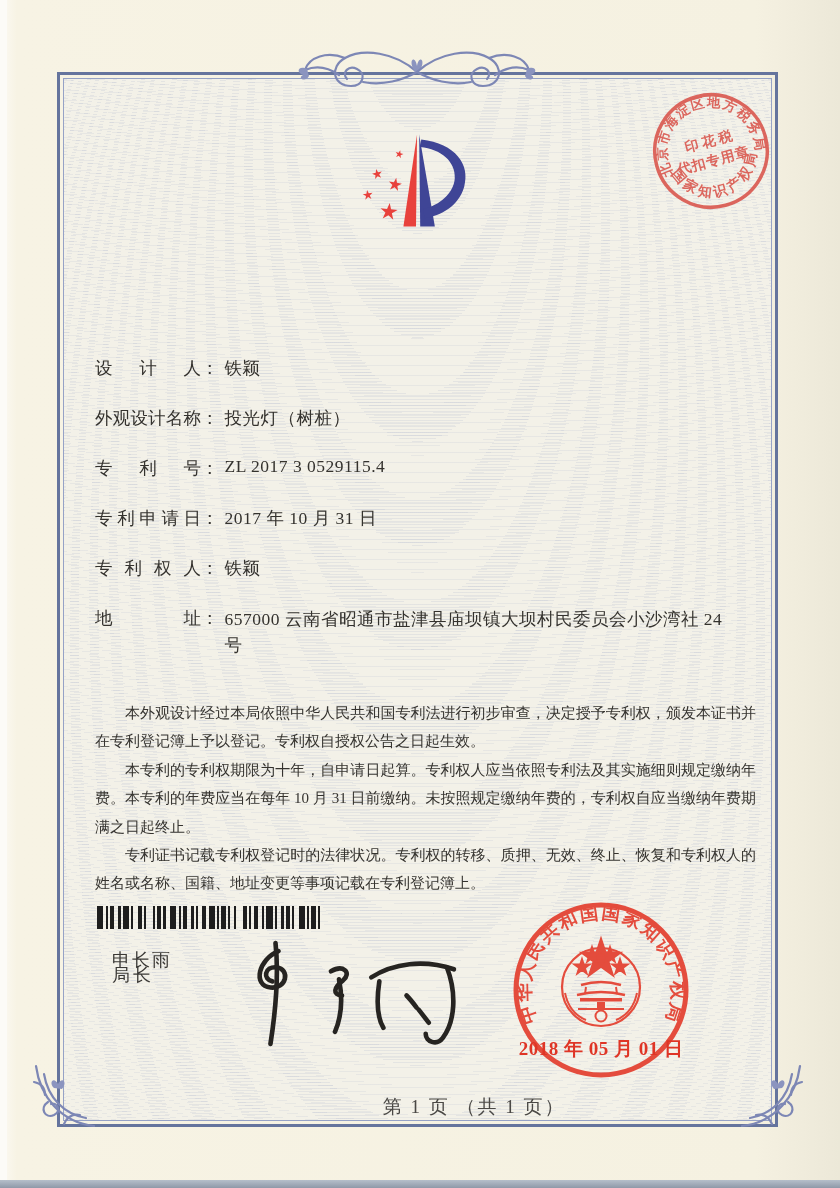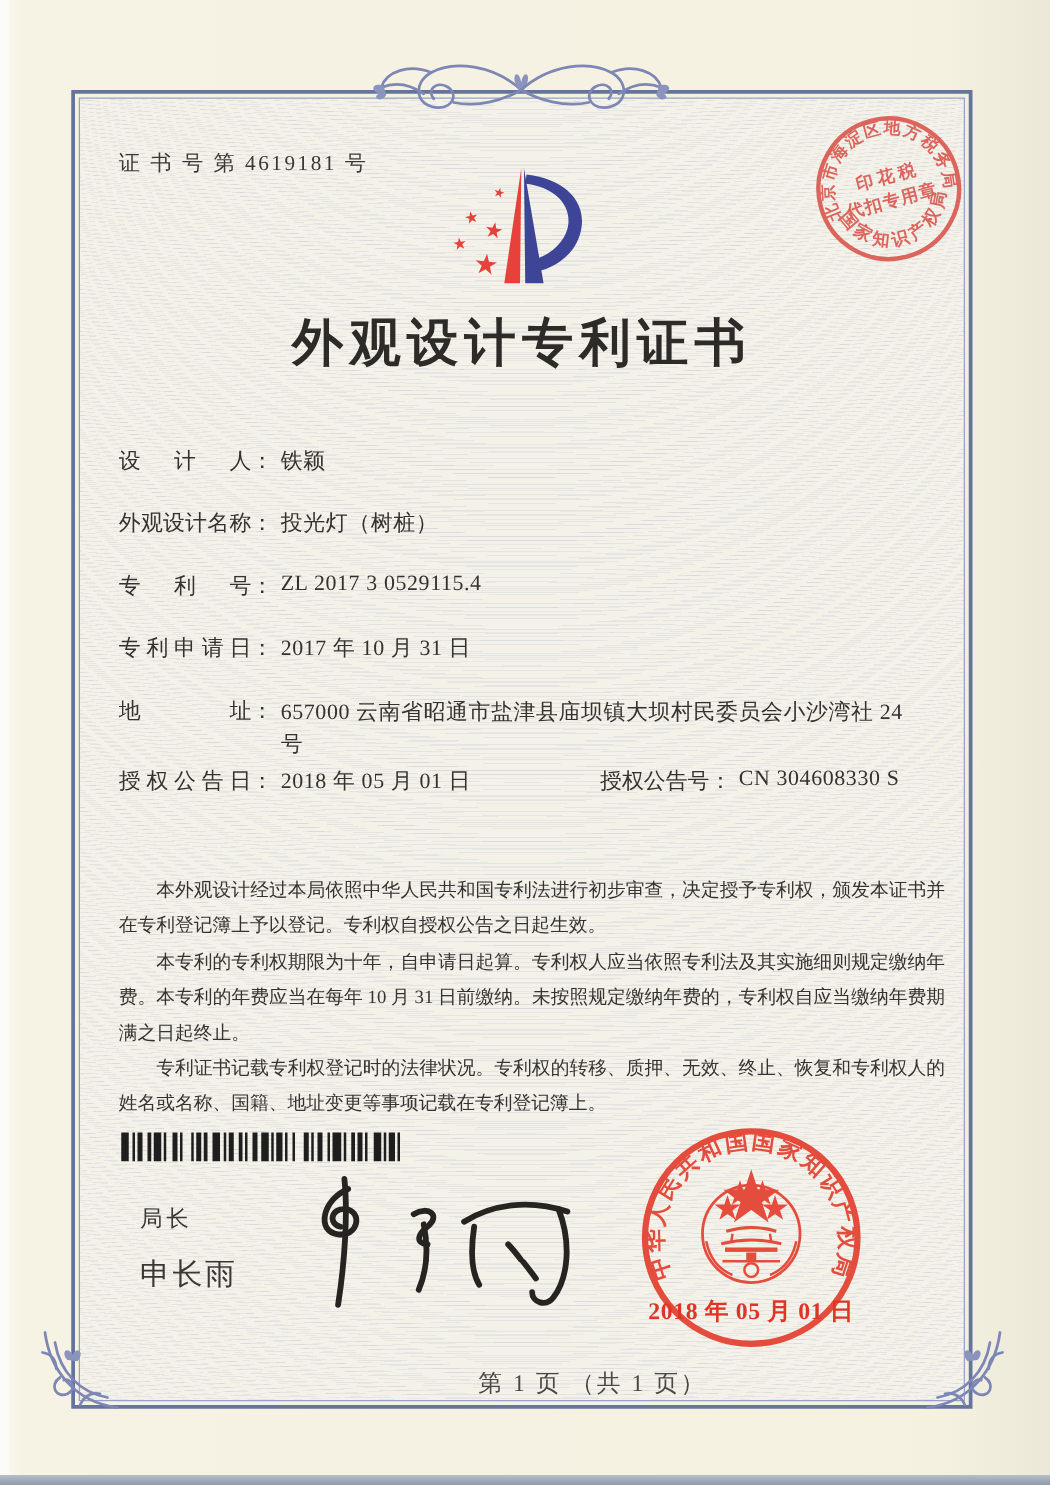--- a/index.html
+++ b/index.html
@@ -46,21 +46,21 @@
   .grant-right{position:absolute;left:385px;top:0;}
   
   .paras{position:absolute;left:95px;top:699px;width:661px;font-size:15px;line-height:28.4px;text-align:justify;color:#35332f;}
   .paras p{margin:0;text-indent:2em;}
   
   .barcode{position:absolute;left:97px;top:906px;width:228px;height:23px;font-size:0;white-space:nowrap;}
   .barcode i{display:inline-block;height:100%;background:#1e1e1e;}
   .barcode i.g{background:transparent;}
   
   .director-title{position:absolute;left:112px;top:963px;font-size:18px;letter-spacing:3px;color:#3a3835;}
-  .director-name{position:absolute;left:112px;top:1003px;font-size:24px;letter-spacing:2px;color:#3a3835;}
+  .director-name{position:absolute;left:112px;top:948px;font-size:18px;letter-spacing:2px;color:#3a3835;}
   .signature{position:absolute;left:212px;top:936px;width:252px;height:118px;}
   .signature path{fill:none;stroke:#262421;stroke-width:4.6;stroke-linecap:round;stroke-linejoin:round;}
   
   .office-seal{position:absolute;left:508px;top:897px;width:186px;height:186px;opacity:.95;}
   .seal-date{position:absolute;left:505px;top:1036px;width:192px;text-align:center;
     font-size:19px;font-weight:700;color:#df3526;letter-spacing:.5px;}
   
   .footer{position:absolute;left:57px;width:834px;top:1094px;text-align:center;font-size:19px;letter-spacing:2px;color:#4a4845;}
   svg text{font-family:"Liberation Serif","DejaVu Serif",serif;}
 </style>
@@ -101,21 +101,20 @@
     <g transform="translate(80,0) scale(-1,1)">
       <path d="M12,4 C16,34 36,60 70,64"></path>
       <path d="M20,12 C24,36 40,52 62,56"></path>
       <path d="M24,40 c-9,6 -3,17 6,13 c8,-4 3,-13 -3,-11"></path>
       <path d="M10,20 q11,2 11,13"></path>
       <path d="M40,62 q5,-11 16,-9"></path>
       <path class="leaf" d="M30,26 C24,20 30,14 34,22 C38,14 44,20 38,27 Z"></path>
     </g>
   </svg>
 
-  <div class="cert-no">证 书 号 第 4619181 号</div>
 
   <svg class="logo" viewBox="0 0 110 105">
     <defs>
       <path id="st" d="M0,-1 L0.225,-0.31 0.951,-0.31 0.363,0.118 0.588,0.809 0,0.382 -0.588,0.809 -0.363,0.118 -0.951,-0.31 -0.225,-0.31 Z"></path>
     </defs>
     <polygon points="56,8 43,96 55,96" fill="#e8413c"></polygon>
     <polygon points="58,8 59,96 73,96" fill="#3f4596"></polygon>
     <path d="M60,13 C93,17 107,37 101,58 C96,76 79,86 63,88 L62,79 C77,76 91,64 92,50 C93,34 79,22 59,20 Z" fill="#3f4596"></path>
     <use href="#st" transform="translate(39,27) scale(4) rotate(14)" fill="#e8413c"></use>
     <use href="#st" transform="translate(18,46) scale(5) rotate(-12)" fill="#e8413c"></use>
@@ -135,43 +134,39 @@
         <textPath href="#taxTop" startOffset="50%" text-anchor="middle">北京市海淀区地方税务局</textPath>
       </text>
       <text x="63" y="58" text-anchor="middle" font-size="13.5" font-weight="bold">印 花 税</text>
       <text x="63" y="77" text-anchor="middle" font-size="13.5" font-weight="bold" style="letter-spacing:1px">代扣专用章</text>
       <text font-size="13.5" font-weight="bold" style="letter-spacing:3px">
         <textPath href="#taxBottom" startOffset="50%" text-anchor="middle">国家知识产权局</textPath>
       </text>
     </g>
   </svg>
 
-  <div class="title">外观设计专利证书</div>
 
   <div class="fields">
     <div class="frow">
       <span class="flabel">设计人</span><span class="fcolon">：</span><span class="fvalue">铁颖</span>
     </div>
     <div class="frow">
       <span class="flabel">外观设计名称</span><span class="fcolon">：</span><span class="fvalue">投光灯（树桩）</span>
     </div>
     <div class="frow">
       <span class="flabel">专利号</span><span class="fcolon">：</span><span class="fvalue">ZL 2017 3 0529115.4</span>
     </div>
     <div class="frow">
       <span class="flabel">专利申请日</span><span class="fcolon">：</span><span class="fvalue">2017 年 10 月 31 日</span>
+    </div>
+    <div class="frow">
+      <span class="flabel">专利权人</span><span class="fcolon">：</span><span class="fvalue">铁颖</span>
     </div>
     <div class="frow frow-addr">
       <span class="flabel">地址</span><span class="fcolon">：</span><span class="fvalue">657000  云南省昭通市盐津县庙坝镇大坝村民委员会小沙湾社 24 号</span>
-    </div>
-    <div class="frow">
-      <span class="flabel">授权公告日</span><span class="fcolon">：</span><span class="fvalue">2018 年 05 月 01 日</span>
-      <span class="grant-right">
-        <span>授权公告号</span><span>：</span><span class="fvalue">CN 304608330 S</span>
-      </span>
     </div>
   </div>
 
   <div class="paras">
     <p>本外观设计经过本局依照中华人民共和国专利法进行初步审查，决定授予专利权，颁发本证书并在专利登记簿上予以登记。专利权自授权公告之日起生效。</p>
     <p>本专利的专利权期限为十年，自申请日起算。专利权人应当依照专利法及其实施细则规定缴纳年费。本专利的年费应当在每年 10 月 31 日前缴纳。未按照规定缴纳年费的，专利权自应当缴纳年费期满之日起终止。</p>
     <p>专利证书记载专利权登记时的法律状况。专利权的转移、质押、无效、终止、恢复和专利权人的姓名或名称、国籍、地址变更等事项记载在专利登记簿上。</p>
   </div>
 
   <div class="barcode"><i class="" style="width:6.452830188679245px"></i><i class="g" style="width:2.150943396226415px"></i><i class="" style="width:2.150943396226415px"></i><i class="g" style="width:2.150943396226415px"></i><i class="" style="width:4.30188679245283px"></i><i class="g" style="width:4.30188679245283px"></i><i class="" style="width:2.150943396226415px"></i><i class="g" style="width:2.150943396226415px"></i><i class="" style="width:6.452830188679245px"></i><i class="g" style="width:2.150943396226415px"></i><i class="" style="width:2.150943396226415px"></i><i class="g" style="width:4.30188679245283px"></i><i class="" style="width:4.30188679245283px"></i><i class="g" style="width:2.150943396226415px"></i><i class="" style="width:2.150943396226415px"></i><i class="g" style="width:6.452830188679245px"></i><i class="" style="width:2.150943396226415px"></i><i class="g" style="width:2.150943396226415px"></i><i class="" style="width:4.30188679245283px"></i><i class="g" style="width:2.150943396226415px"></i><i class="" style="width:2.150943396226415px"></i><i class="g" style="width:4.30188679245283px"></i><i class="" style="width:6.452830188679245px"></i><i class="g" style="width:2.150943396226415px"></i><i class="" style="width:2.150943396226415px"></i><i class="g" style="width:2.150943396226415px"></i><i class="" style="width:4.30188679245283px"></i><i class="g" style="width:4.30188679245283px"></i><i class="" style="width:2.150943396226415px"></i><i class="g" style="width:2.150943396226415px"></i><i class="" style="width:2.150943396226415px"></i><i class="g" style="width:4.30188679245283px"></i><i class="" style="width:4.30188679245283px"></i><i class="g" style="width:2.150943396226415px"></i><i class="" style="width:6.452830188679245px"></i><i class="g" style="width:2.150943396226415px"></i><i class="" style="width:2.150943396226415px"></i><i class="g" style="width:2.150943396226415px"></i><i class="" style="width:4.30188679245283px"></i><i class="g" style="width:2.150943396226415px"></i><i class="" style="width:2.150943396226415px"></i><i class="g" style="width:4.30188679245283px"></i><i class="" style="width:2.150943396226415px"></i><i class="g" style="width:6.452830188679245px"></i><i class="" style="width:4.30188679245283px"></i><i class="g" style="width:2.150943396226415px"></i><i class="" style="width:2.150943396226415px"></i><i class="g" style="width:2.150943396226415px"></i><i class="" style="width:4.30188679245283px"></i><i class="g" style="width:4.30188679245283px"></i><i class="" style="width:2.150943396226415px"></i><i class="g" style="width:2.150943396226415px"></i><i class="" style="width:6.452830188679245px"></i><i class="g" style="width:2.150943396226415px"></i><i class="" style="width:2.150943396226415px"></i><i class="g" style="width:4.30188679245283px"></i><i class="" style="width:2.150943396226415px"></i><i class="g" style="width:2.150943396226415px"></i><i class="" style="width:4.30188679245283px"></i><i class="g" style="width:2.150943396226415px"></i><i class="" style="width:2.150943396226415px"></i><i class="g" style="width:4.30188679245283px"></i><i class="" style="width:6.452830188679245px"></i><i class="g" style="width:2.150943396226415px"></i><i class="" style="width:2.150943396226415px"></i><i class="g" style="width:2.150943396226415px"></i><i class="" style="width:4.30188679245283px"></i><i class="g" style="width:2.150943396226415px"></i><i class="" style="width:2.150943396226415px"></i><i class="g" style="width:4.30188679245283px"></i></div>

